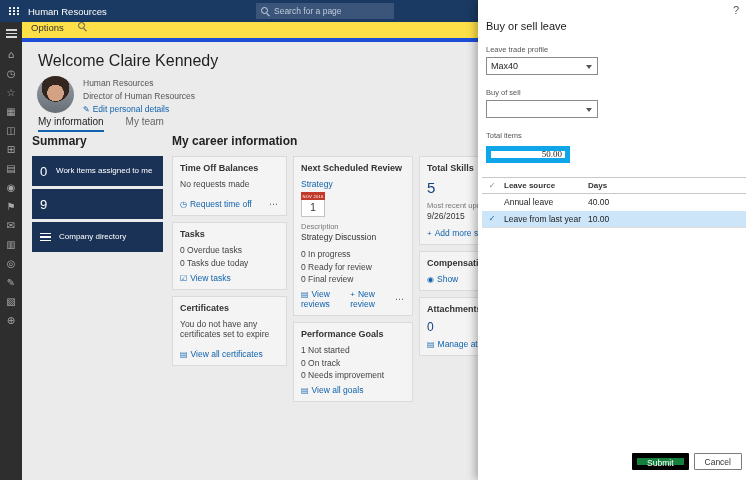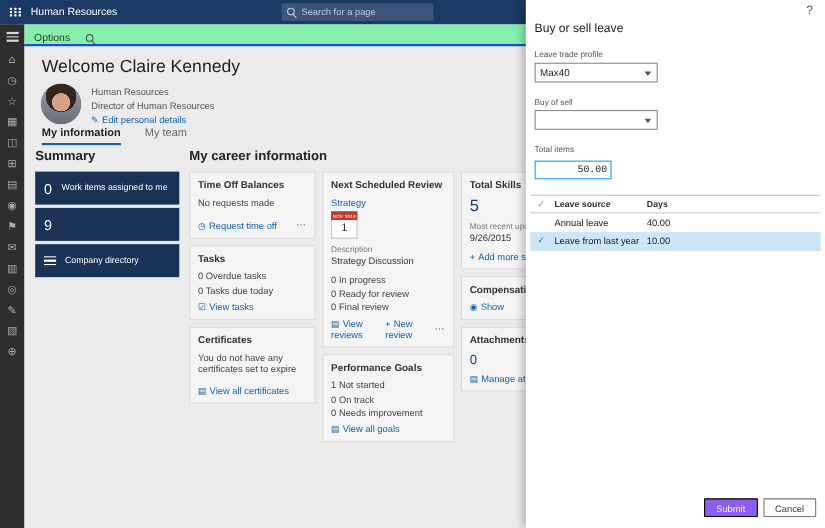--- a/index.html
+++ b/index.html
@@ -19,39 +19,39 @@
   .mag::before{content:"";position:absolute;left:0;top:0;width:5px;height:5px;border:1px solid currentColor;border-radius:50%}
   .mag::after{content:"";position:absolute;left:6px;top:6.2px;width:3.5px;height:1.3px;background:currentColor;transform:rotate(45deg);transform-origin:0 0}
 
   
   .leftbar{position:absolute;left:0;top:22px;bottom:0;width:22px;background:#2e2e2e;display:flex;flex-direction:column;align-items:center;padding-top:7px;z-index:2}
   .burger{display:flex;flex-direction:column;gap:2px;margin-bottom:12px;cursor:pointer}
   .burger i{width:11px;height:1.5px;background:#d8d8d8}
   .sico{color:#a8a8a8;font-size:10px;line-height:1;margin-bottom:9px;cursor:pointer;font-family:"DejaVu Sans",sans-serif}
 
   
-  .optionsbar{position:absolute;left:22px;top:22px;right:0;height:20px;background:#86efac;border-bottom:2px solid #1d4ed8;display:flex;align-items:flex-end;z-index:1}
+  .optionsbar{position:absolute;left:22px;top:22px;right:0;height:20px;background:#fde047;border-bottom:4px solid #1d4ed8;display:flex;align-items:flex-start;z-index:1}
   .options-label{font-size:9.5px;color:#333;margin:0 14px 0 9px;cursor:pointer}
   .optionsbar .mag{color:#555;cursor:pointer}
 
   
   .content{position:absolute;left:22px;top:42px;right:0;bottom:0;background:#ebebeb}
   .welcome{position:absolute;left:16px;top:10px;font-size:16px;font-weight:400;color:#1f1f1f}
   .profile{position:absolute;left:15px;top:34px;display:flex;gap:9px}
   .avatar{width:37px;height:37px;border-radius:50%;overflow:hidden;cursor:pointer;
     background:
       radial-gradient(circle at 50% 46%, #d3a183 0 30%, rgba(0,0,0,0) 31%),
       radial-gradient(circle at 50% 32%, #33261e 0 44%, rgba(0,0,0,0) 45%),
       linear-gradient(#9aa0a8,#686e76)}
   .ptext{font-size:8.5px;color:#555;line-height:1.55;padding-top:1px}
   .link{color:#1062ad;text-decoration:none;cursor:pointer;font-size:8.5px}
   .link .ic{margin-right:3px;font-size:8px}
   .tabs{position:absolute;left:16px;top:74px;display:flex;gap:22px;font-size:10px}
   .tab{color:#666;padding-bottom:3px;cursor:pointer}
-  .tab.active{color:#1f1f1f;font-weight:700;border-bottom:2px solid #1062ad}
+  .tab.active{color:#1f1f1f;font-weight:400;border-bottom:2px solid #1062ad}
 
   .sec-h{font-size:12px;font-weight:700;color:#222;margin-bottom:8px}
 
   .summary{position:absolute;left:10px;top:92px;width:131px}
   .tile{background:#1b3257;color:#fff;display:flex;align-items:center;gap:8px;padding:4px 8px;margin-bottom:3px;min-height:30px;cursor:pointer}
   .tcount{font-size:13px;font-weight:400;min-width:8px}
   .tlabel{font-size:8px;line-height:1.25}
   .dirbars{display:flex;flex-direction:column;gap:2px}
   .dirbars i{width:11px;height:1.5px;background:#fff}
 
@@ -75,36 +75,36 @@
   .datev{color:#333;margin-bottom:7px}
 
   
   .panel{position:absolute;right:0;top:0;width:272px;height:480px;background:#fff;box-shadow:-3px 0 8px rgba(0,0,0,.28);z-index:10}
   .help{position:absolute;top:4px;right:11px;font-size:11px;color:#555;cursor:pointer}
   .ptitle{font-size:11px;font-weight:400;color:#1a1a1a;margin:20px 0 0 8px}
   .field{margin:13px 0 0 8px}
   .field label{display:block;font-size:7.5px;color:#555;margin-bottom:3px}
   .select{position:relative;width:112px;height:18px;border:1px solid #8a8a8a;background:#fff;font-size:9px;color:#222;display:flex;align-items:center;padding:0 14px 0 4px;cursor:pointer}
   .chev{position:absolute;right:5px;top:7px;width:0;height:0;border-left:3px solid transparent;border-right:3px solid transparent;border-top:4px solid #555}
-  .tdays{width:70px;height:17px;border:1px solid #0ea5e9;font-size:9px;color:#222;text-align:right;padding-right:3px;outline:none;font-family:Liberation Mono, monospace}
+  .tdays{width:84px;height:17px;border:5px solid #0ea5e9;font-size:9px;color:#222;text-align:right;padding-right:3px;outline:none;font-family:Liberation Serif, serif}
 
   .grid{margin:14px 4px 0 4px;font-size:8.5px}
   .g-head,.g-row{display:flex;align-items:center;height:17px}
   .g-head{border-top:1px solid #c8c8c8;border-bottom:1px solid #c8c8c8;font-size:8px;color:#333;font-weight:700}
   .g-check{width:20px;text-align:center;color:#8a8a8a;font-size:8px}
   .g-check.sel{color:#1062ad;font-weight:700}
   .g-src{width:86px;padding-left:2px}
   .g-days{flex:1}
   .g-row{color:#222;cursor:pointer}
   .g-row.selected{background:#cde5f8}
   .g-row:last-child{border-bottom:1px solid #ddd}
 
   .pfooter{position:absolute;bottom:10px;right:8px;display:flex;gap:5px}
   .pfooter button{font-size:8.5px;height:17px;padding:0 10px;cursor:pointer;font-family:inherit;border-radius:1px}
-  .submit{background:#8b5cf6;border:1px solid #000000;color:#fff}
+  .submit{background:#15803d;border:5px solid #000000;color:#fff}
   .cancel{background:#fff;border:1px solid #7a7a7a;color:#333;padding:0 8px}
 </style>
 </head>
 <body>
 
 <div class="app">
 
   <header class="topbar">
     <div class="waffle">
       <i></i>

